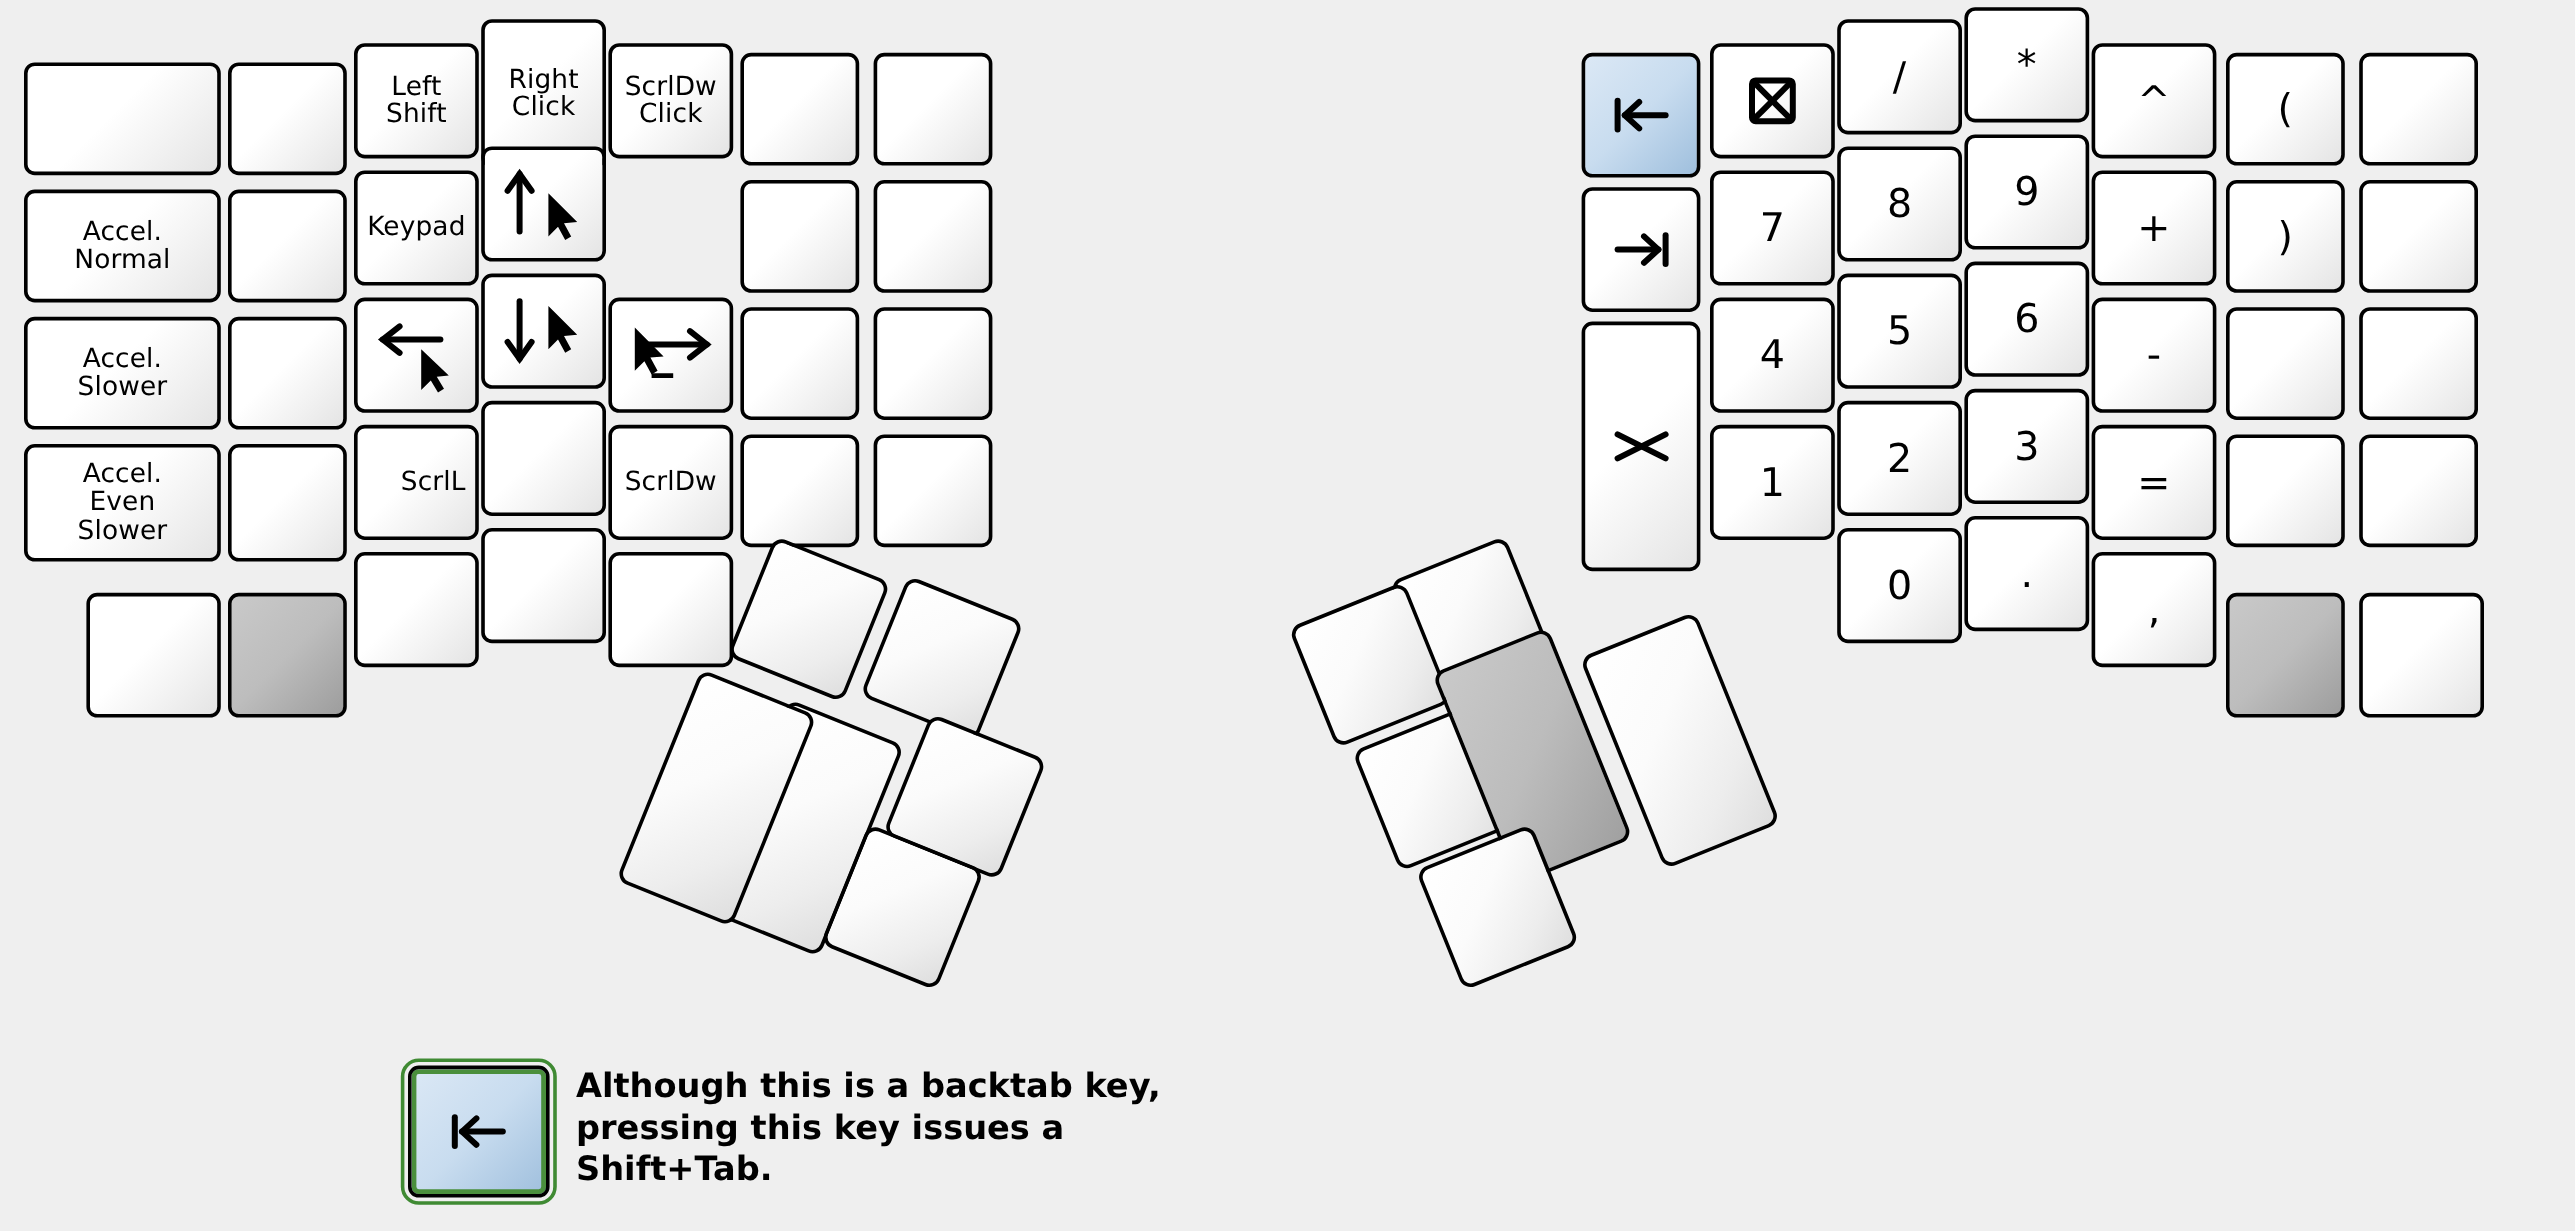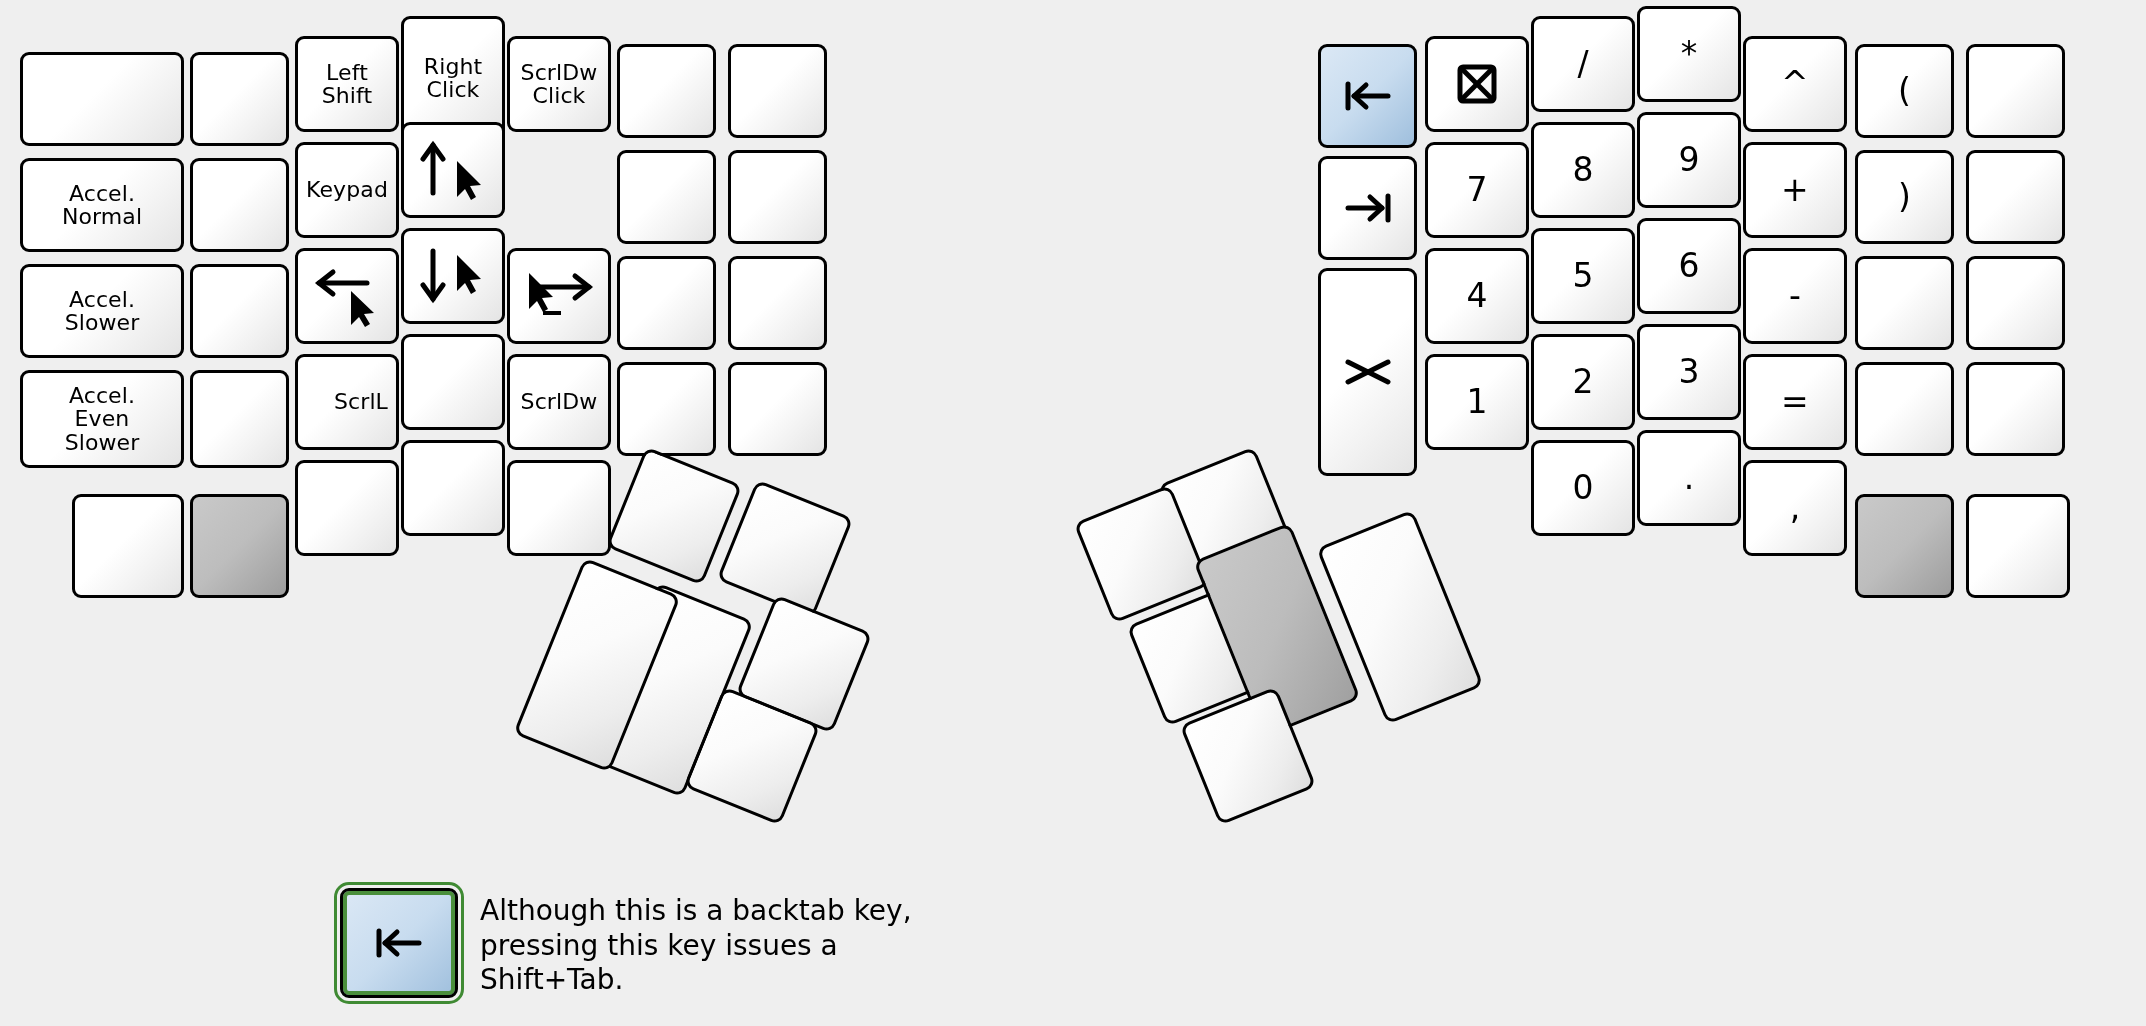--- a/index.html
+++ b/index.html
@@ -34,21 +34,21 @@
 
   .title{
     position:absolute;
     text-align:center;
     font-size:40px;
     color:#000;
     line-height:1.15;
     white-space:pre-line;
   }
 
-  .legend-row{position:absolute;display:flex;align-items:flex-end;}
+  .legend-row{position:absolute;display:flex;align-items:flex-start;font-weight:bold;}
   .legend-key{
     position:relative;width:112px;height:104px;border:3px solid #000;border-radius:9px;
     display:flex;align-items:center;justify-content:center;font-size:33px;
   }
   .legend-key.hl{background:linear-gradient(135deg,#dbe8f5 0%,#c8dcef 50%,#9fbfdd 100%);box-shadow:0 0 0 4px #4a8f3c inset;}
   .legend-key.hl-outline{outline:3px solid #3f8a33;outline-offset:3px;}
   .legend-key.trans{background:linear-gradient(135deg,#c9c9c9 0%,#bdbdbd 50%,#9d9d9d 100%);}
   .legend-text{
     margin-left:22px;font-size:28px;color:#000;line-height:1.24;white-space:pre-line;
   }

